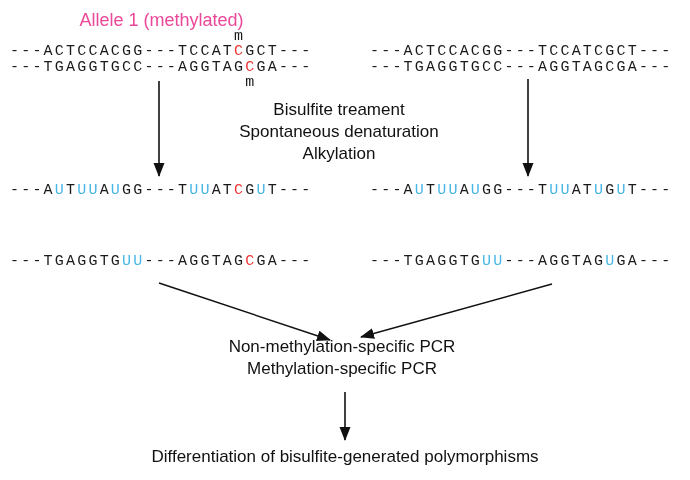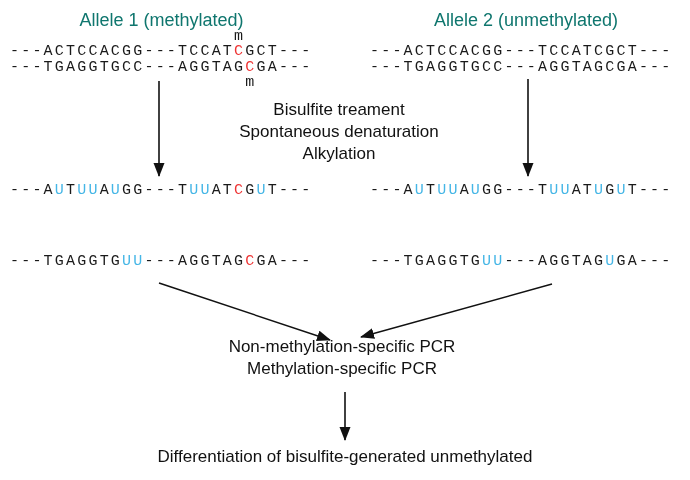--- a/index.html
+++ b/index.html
@@ -11,21 +11,21 @@
     font-family: "Liberation Sans", sans-serif;
     color: #111111;
     overflow: hidden;
   }
   .abs { position: absolute; }
   .title {
     font-family: "Liberation Sans", sans-serif;
     font-size: 18px;
     text-align: center;
     white-space: nowrap;
-    color: #0f766e;
+    color: #ec4899;
   }
   .seq {
     font-family: "Liberation Mono", monospace;
     font-size: 15px;
     letter-spacing: 2.2px;
     white-space: pre;
     line-height: 16px;
     color: #1a1a1a;
   }
   .label {
@@ -42,21 +42,20 @@
     width: 690px; height: 480px;
     pointer-events: none;
   }
 </style>
 </head>
 <body>
 
 <div class="canvas">
 
   <div class="abs title" style="left:10px; top:10px; width:303px;">Allele 1 (methylated)</div>
-  <div class="abs title" style="left:370px; top:10px; width:312px;">Allele 2 (unmethylated)</div>
 
   <div class="abs seq" style="left:10px; top:29px;">                    m</div>
   <div class="abs seq" style="left:10px; top:44px;"><span>-</span><span>-</span><span>-</span><span>A</span><span>C</span><span>T</span><span>C</span><span>C</span><span>A</span><span>C</span><span>G</span><span>G</span><span>-</span><span>-</span><span>-</span><span>T</span><span>C</span><span>C</span><span>A</span><span>T</span><span style="color: rgb(238, 51, 51);">C</span><span>G</span><span>C</span><span>T</span><span>-</span><span>-</span><span>-</span></div>
   <div class="abs seq" style="left:10px; top:60px;"><span>-</span><span>-</span><span>-</span><span>T</span><span>G</span><span>A</span><span>G</span><span>G</span><span>T</span><span>G</span><span>C</span><span>C</span><span>-</span><span>-</span><span>-</span><span>A</span><span>G</span><span>G</span><span>T</span><span>A</span><span>G</span><span style="color: rgb(238, 51, 51);">C</span><span>G</span><span>A</span><span>-</span><span>-</span><span>-</span></div>
   <div class="abs seq" style="left:10px; top:75px;">                     m</div>
 
   <div class="abs seq" style="left:370px; top:44px;"><span>-</span><span>-</span><span>-</span><span>A</span><span>C</span><span>T</span><span>C</span><span>C</span><span>A</span><span>C</span><span>G</span><span>G</span><span>-</span><span>-</span><span>-</span><span>T</span><span>C</span><span>C</span><span>A</span><span>T</span><span>C</span><span>G</span><span>C</span><span>T</span><span>-</span><span>-</span><span>-</span></div>
   <div class="abs seq" style="left:370px; top:60px;"><span>-</span><span>-</span><span>-</span><span>T</span><span>G</span><span>A</span><span>G</span><span>G</span><span>T</span><span>G</span><span>C</span><span>C</span><span>-</span><span>-</span><span>-</span><span>A</span><span>G</span><span>G</span><span>T</span><span>A</span><span>G</span><span>C</span><span>G</span><span>A</span><span>-</span><span>-</span><span>-</span></div>
 
   <div class="abs label" style="left:189px; top:99px; width:300px;">
@@ -69,21 +68,21 @@
   <div class="abs seq" style="left:370px; top:183px;"><span>-</span><span>-</span><span>-</span><span>A</span><span style="color: rgb(69, 182, 230);">U</span><span>T</span><span style="color: rgb(69, 182, 230);">U</span><span style="color: rgb(69, 182, 230);">U</span><span>A</span><span style="color: rgb(69, 182, 230);">U</span><span>G</span><span>G</span><span>-</span><span>-</span><span>-</span><span>T</span><span style="color: rgb(69, 182, 230);">U</span><span style="color: rgb(69, 182, 230);">U</span><span>A</span><span>T</span><span style="color: rgb(69, 182, 230);">U</span><span>G</span><span style="color: rgb(69, 182, 230);">U</span><span>T</span><span>-</span><span>-</span><span>-</span></div>
 
   <div class="abs seq" style="left:10px; top:254px;"><span>-</span><span>-</span><span>-</span><span>T</span><span>G</span><span>A</span><span>G</span><span>G</span><span>T</span><span>G</span><span style="color: rgb(69, 182, 230);">U</span><span style="color: rgb(69, 182, 230);">U</span><span>-</span><span>-</span><span>-</span><span>A</span><span>G</span><span>G</span><span>T</span><span>A</span><span>G</span><span style="color: rgb(238, 51, 51);">C</span><span>G</span><span>A</span><span>-</span><span>-</span><span>-</span></div>
   <div class="abs seq" style="left:370px; top:254px;"><span>-</span><span>-</span><span>-</span><span>T</span><span>G</span><span>A</span><span>G</span><span>G</span><span>T</span><span>G</span><span style="color: rgb(69, 182, 230);">U</span><span style="color: rgb(69, 182, 230);">U</span><span>-</span><span>-</span><span>-</span><span>A</span><span>G</span><span>G</span><span>T</span><span>A</span><span>G</span><span style="color: rgb(69, 182, 230);">U</span><span>G</span><span>A</span><span>-</span><span>-</span><span>-</span></div>
 
   <div class="abs label" style="left:192px; top:336px; width:300px;">
     <div>Non-methylation-specific PCR</div>
     <div>Methylation-specific PCR</div>
   </div>
 
-  <div class="abs label" style="left:45px; top:446px; width:600px;">Differentiation of bisulfite-generated unmethylated</div>
+  <div class="abs label" style="left:45px; top:446px; width:600px;">Differentiation of bisulfite-generated polymorphisms</div>
 
   <svg class="arrow-layer" width="690" height="480" viewBox="0 0 690 480" xmlns="http://www.w3.org/2000/svg">
     <defs>
       <marker id="ah" markerUnits="userSpaceOnUse" markerWidth="16" markerHeight="12" refX="13" refY="5.5" orient="auto">
         <path d="M0,0 L14,5.5 L0,11 Z" fill="#111111"></path>
       </marker>
     </defs>
     <line x1="159" y1="81" x2="159" y2="176" stroke="#111111" stroke-width="1.6" marker-end="url(#ah)"></line>
     <line x1="528" y1="79" x2="528" y2="176" stroke="#111111" stroke-width="1.6" marker-end="url(#ah)"></line>
     <line x1="159" y1="283" x2="330" y2="340" stroke="#111111" stroke-width="1.4" marker-end="url(#ah)"></line>

